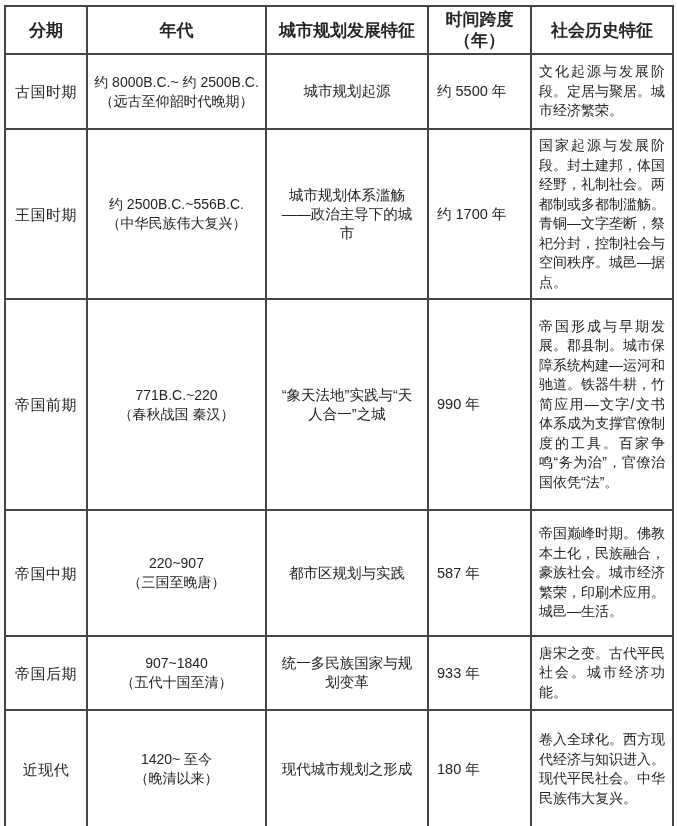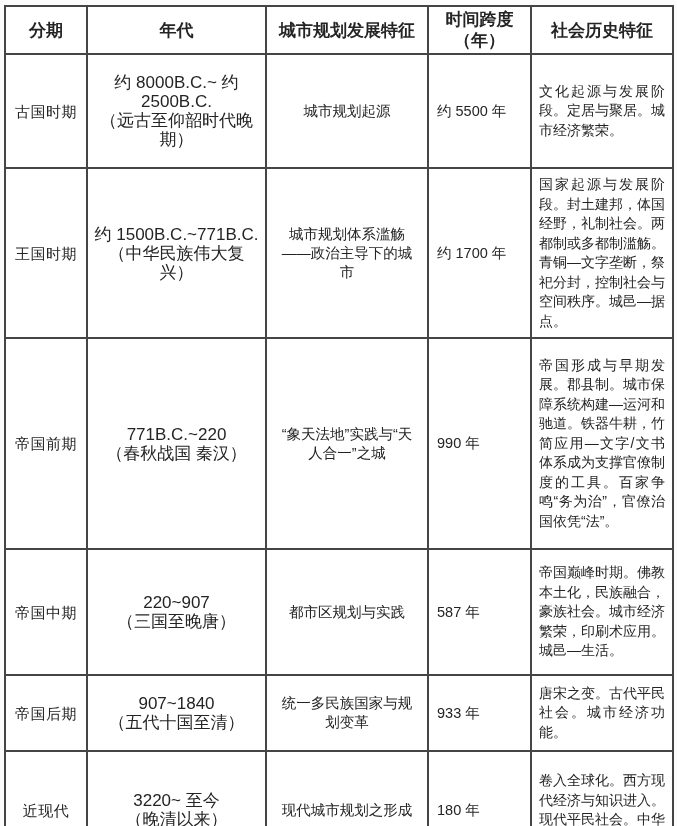--- a/index.html
+++ b/index.html
@@ -32,22 +32,22 @@
   }
   td { font-size: 14.5px; line-height: 19px; }
   td.c-period {
     text-align: center;
     font-size: 15px;
     padding: 18px 4px;
     letter-spacing: 0.5px;
   }
   td.c-era {
     text-align: center;
-    padding: 18px 4px;
-    font-size: 17px;
+    padding: 2px 4px;
+    font-size: 14px;
   }
   td.c-feature {
     text-align: center;
     padding: 2px 14px;
     border-radius: 6px;
   }
   td.c-span {
     text-align: left;
     padding: 2px 8px;
   }
@@ -97,21 +97,21 @@
           <div>约 8000B.C.~ 约 2500B.C.</div>
           <div>（远古至仰韶时代晚期）</div>
         </td>
         <td class="c-feature">城市规划起源</td>
         <td class="c-span">约 5500 年</td>
         <td class="c-social">文化起源与发展阶段。定居与聚居。城市经济繁荣。</td>
       </tr>
       <tr class="h-row2">
         <td class="c-period">王国时期</td>
         <td class="c-era">
-          <div>约 1500B.C.~771B.C.</div>
+          <div>约 2500B.C.~556B.C.</div>
           <div>（中华民族伟大复兴）</div>
         </td>
         <td class="c-feature">城市规划体系滥觞——政治主导下的城市</td>
         <td class="c-span">约 1700 年</td>
         <td class="c-social">国家起源与发展阶段。封土建邦，体国经野，礼制社会。两都制或多都制滥觞。青铜—文字垄断，祭祀分封，控制社会与空间秩序。城邑—据点。</td>
       </tr>
       <tr class="h-row3">
         <td class="c-period">帝国前期</td>
         <td class="c-era">
           <div>771B.C.~220</div>
@@ -137,21 +137,21 @@
           <div>907~1840</div>
           <div>（五代十国至清）</div>
         </td>
         <td class="c-feature">统一多民族国家与规划变革</td>
         <td class="c-span">933 年</td>
         <td class="c-social">唐宋之变。古代平民社会。城市经济功能。</td>
       </tr>
       <tr class="h-row6">
         <td class="c-period">近现代</td>
         <td class="c-era">
-          <div>3220~ 至今</div>
+          <div>1420~ 至今</div>
           <div>（晚清以来）</div>
         </td>
         <td class="c-feature">现代城市规划之形成</td>
         <td class="c-span">180 年</td>
         <td class="c-social">卷入全球化。西方现代经济与知识进入。现代平民社会。中华民族伟大复兴。</td>
       </tr>
     </tbody>
   </table>
 </div>
 

